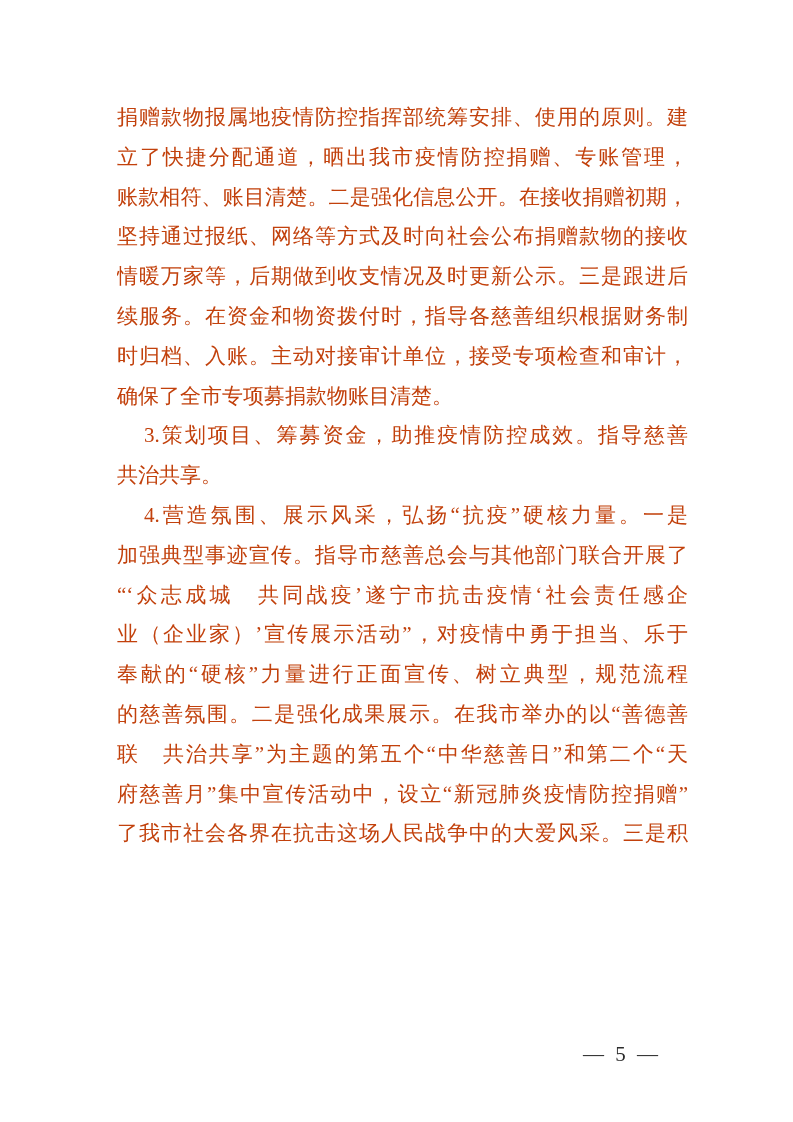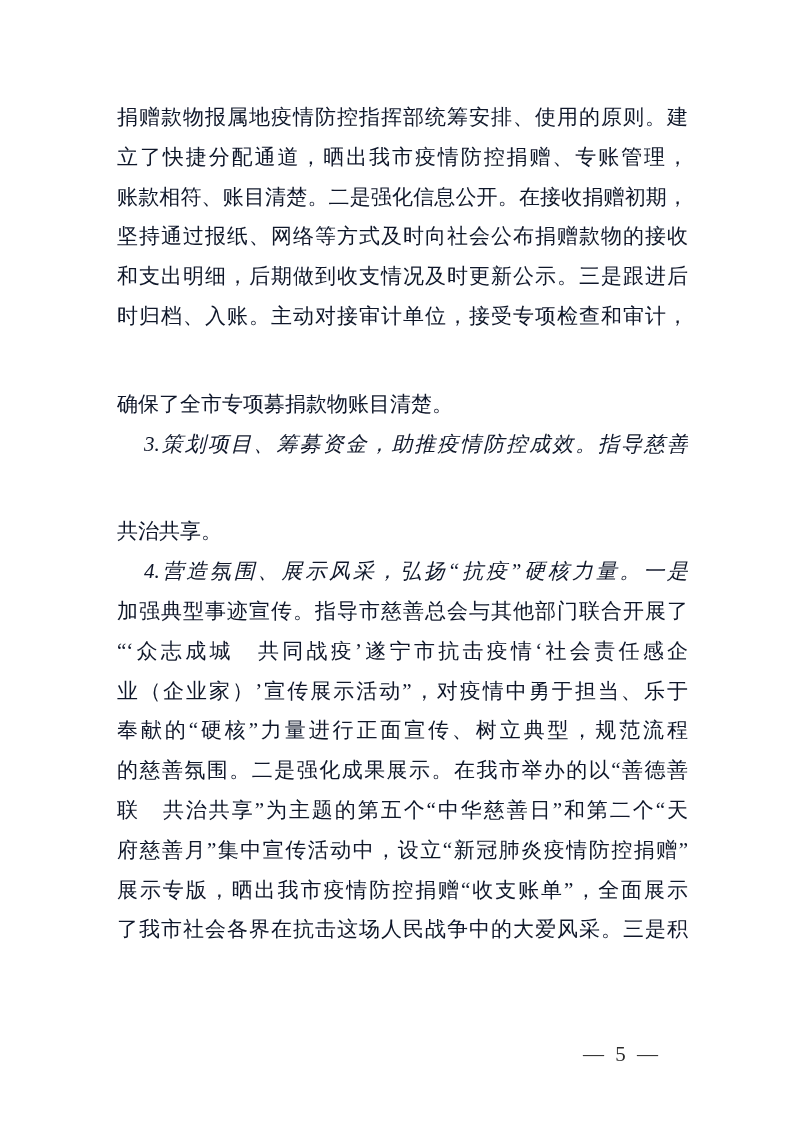--- a/index.html
+++ b/index.html
@@ -20,34 +20,32 @@
     left: 117px;
     top: 98px;
     width: 571px;
   }
   .line {
     box-sizing: border-box;
     width: 571px;
     height: 39.8px;
     line-height: 39.8px;
     font-size: 21px;
-    color: #0f172a;
+    color: #c2410c;
     text-align: justify;
     text-align-last: justify;
     text-justify: inter-character;
     overflow: hidden;
     white-space: normal;
   }
   .line.end {
     text-align-last: left;
-    margin-top: 48px;
   }
   .line.indent {
     padding-left: 27px;
-    font-style: italic;
   }
   .pagenum {
     position: absolute;
     top: 1041px;
     left: 556px;
     width: 132px;
     height: 26px;
     line-height: 26px;
     text-align: center;
     font-size: 21px;
@@ -57,30 +55,30 @@
 </style>
 </head>
 <body>
 
 <div class="page">
   <div class="textblock">
     <div class="line">捐赠款物报属地疫情防控指挥部统筹安排、使用的原则。建</div>
     <div class="line">立了快捷分配通道，晒出我市疫情防控捐赠、专账管理，</div>
     <div class="line">账款相符、账目清楚。二是强化信息公开。在接收捐赠初期，</div>
     <div class="line">坚持通过报纸、网络等方式及时向社会公布捐赠款物的接收</div>
-    <div class="line">和支出明细，后期做到收支情况及时更新公示。三是跟进后</div>
+    <div class="line">情暖万家等，后期做到收支情况及时更新公示。三是跟进后</div>
+    <div class="line">续服务。在资金和物资拨付时，指导各慈善组织根据财务制</div>
     <div class="line">时归档、入账。主动对接审计单位，接受专项检查和审计，</div>
     <div class="line end">确保了全市专项募捐款物账目清楚。</div>
     <div class="line indent">3.策划项目、筹募资金，助推疫情防控成效。指导慈善</div>
     <div class="line end">共治共享。</div>
     <div class="line indent">4.营造氛围、展示风采，弘扬“抗疫”硬核力量。一是</div>
     <div class="line">加强典型事迹宣传。指导市慈善总会与其他部门联合开展了</div>
     <div class="line">“‘众志成城　共同战疫’遂宁市抗击疫情‘社会责任感企</div>
     <div class="line">业（企业家）’宣传展示活动”，对疫情中勇于担当、乐于</div>
     <div class="line">奉献的“硬核”力量进行正面宣传、树立典型，规范流程</div>
     <div class="line">的慈善氛围。二是强化成果展示。在我市举办的以“善德善</div>
     <div class="line">联　共治共享”为主题的第五个“中华慈善日”和第二个“天</div>
     <div class="line">府慈善月”集中宣传活动中，设立“新冠肺炎疫情防控捐赠”</div>
-    <div class="line">展示专版，晒出我市疫情防控捐赠“收支账单”，全面展示</div>
     <div class="line">了我市社会各界在抗击这场人民战争中的大爱风采。三是积</div>
   </div>
   <div class="pagenum">— 5 —</div>
 </div>
 
 </body></html>

